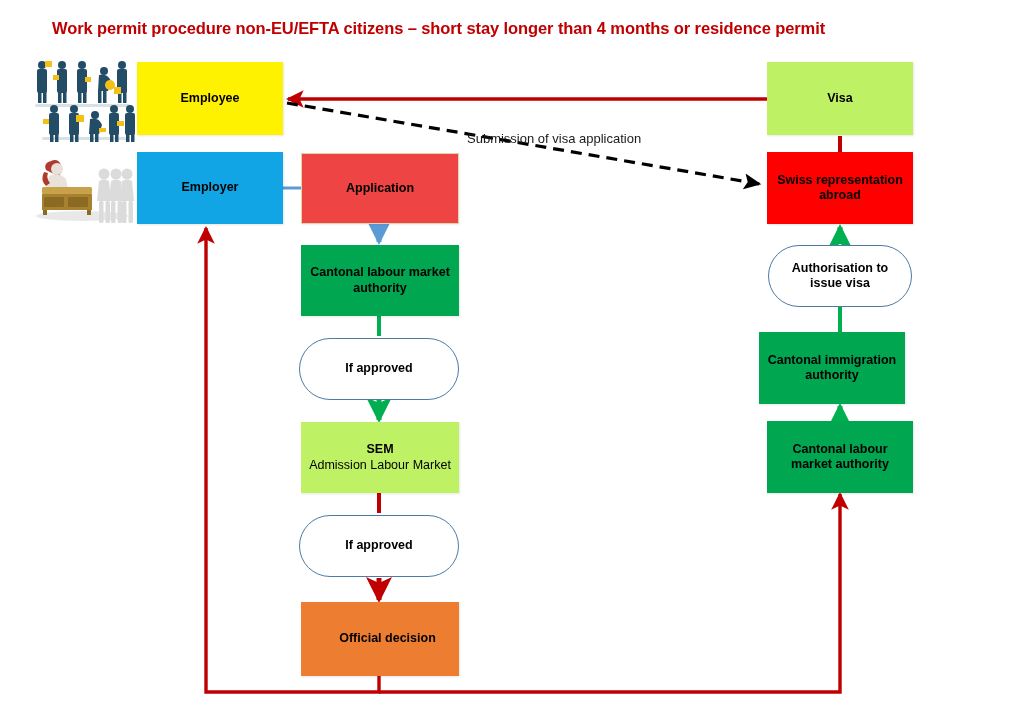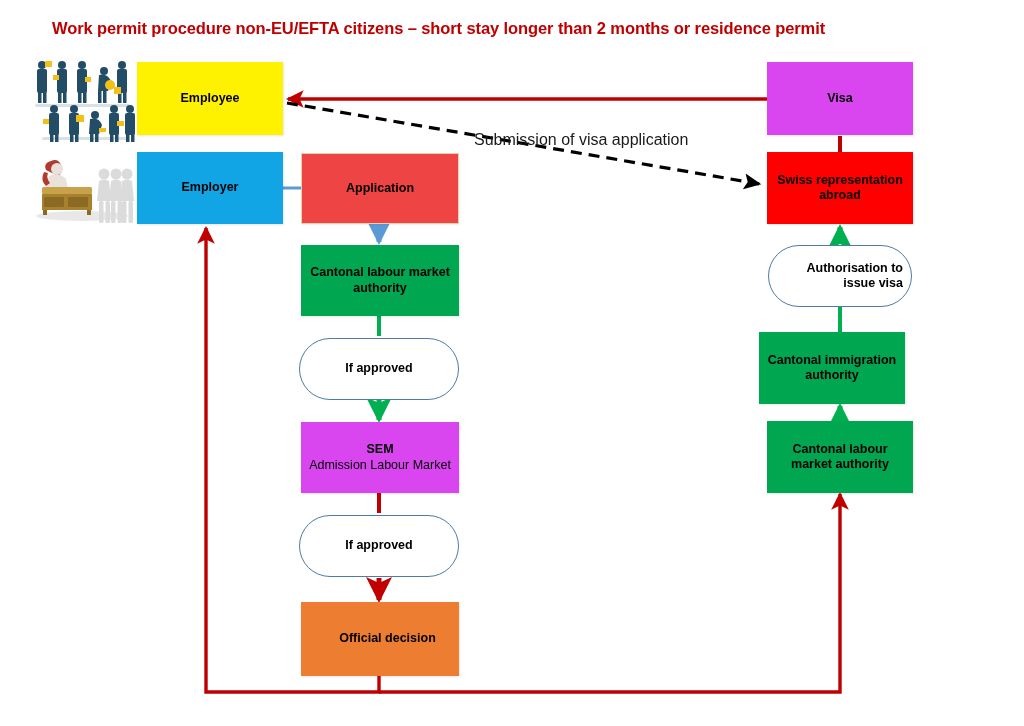--- a/index.html
+++ b/index.html
@@ -41,21 +41,21 @@
     font-size: 12.5px;
     font-weight: bold;
     line-height: 1.22;
     padding: 2px 5px;
     box-shadow: 1px 1px 2px rgba(0,0,0,0.10);
   }
   .node-yellow  { background: #FFF200; }
   .node-blue    { background: #12A5E5; }
   .node-cream   { background: #ef4444; border: 1px solid #E3D4B0; box-shadow: 1px 1px 2px rgba(0,0,0,0.06); }
   .node-green   { background: #00A650; }
-  .node-amber   { background: #d946ef; align-items: center; }
+  .node-amber   { background: #bef264; align-items: center; }
   .node-red     { background: #FF0000; }
   .node-orange  { background: #ED7D31; padding-left: 20px; }
   .pill {
     position: absolute;
     box-sizing: border-box;
     display: flex;
     align-items: center;
     justify-content: center;
     text-align: center;
     background: #FFFFFF;
@@ -64,25 +64,24 @@
     color: #000000;
     font-size: 12.5px;
     font-weight: bold;
     line-height: 1.22;
     padding: 2px 8px;
   }
   .sem-title { display: block; font-weight: bold; }
   .sem-sub   { display: block; font-weight: normal; }
   .edge-label {
     position: absolute;
-    font-size: 16px;
+    font-size: 13px;
     font-weight: normal;
     color: #1A1A1A;
     white-space: nowrap;
-    margin-left: 7px;
   }
   .clip {
     position: absolute;
     overflow: hidden;
   }
 </style>
 </head>
 <body>
 
 <svg id="canvas" viewBox="0 0 1024 726" xmlns="http://www.w3.org/2000/svg">
@@ -123,21 +122,21 @@
 
   <line x1="840" y1="243" x2="840" y2="227" stroke="#00B050" stroke-width="5" marker-end="url(#ar-green)"></line>
 
   <line x1="840" y1="152" x2="840" y2="136" stroke="#C00000" stroke-width="4"></line>
 
   <line x1="767" y1="99" x2="288" y2="99" stroke="#C00000" stroke-width="3.4" marker-end="url(#ar-red)"></line>
 
   <line x1="287" y1="103" x2="760" y2="184" stroke="#000000" stroke-width="3.2" stroke-dasharray="11,7" marker-end="url(#ar-black)"></line>
 </svg>
 
-<div class="title">Work permit procedure non-EU/EFTA citizens – short stay longer than 2 months or residence permit</div>
+<div class="title">Work permit procedure non-EU/EFTA citizens – short stay longer than 4 months or residence permit</div>
 
 <div class="clip" style="left:30px; top:57px; width:105px; height:85px;">
   <svg viewBox="0 0 105 85" width="105" height="85" xmlns="http://www.w3.org/2000/svg">
     <g fill="#234C66">
       <g>
         <circle cx="12" cy="8" r="4"></circle>
           <rect x="7" y="12" width="10" height="24" rx="2"></rect>
         <rect x="8" y="34" width="3.5" height="12"></rect>
           <rect x="13" y="34" width="3.5" height="12"></rect>
         <rect x="15" y="4" width="7" height="6" fill="#F2C018"></rect>
@@ -284,21 +283,21 @@
 </div>
 
 <div class="node node-amber" style="left:767px; top:62px; width:146px; height:73px;">
   <span>Visa</span>
 </div>
 
 <div class="node node-red" style="left:767px; top:152px; width:146px; height:72px;justify-content:center;">
   <span>Swiss representation abroad</span>
 </div>
 
-<div class="pill" style="left:768px; top:245px; width:144px; height:62px;text-align:right;">
+<div class="pill" style="left:768px; top:245px; width:144px; height:62px;">
   <span>Authorisation to issue visa</span>
 </div>
 
 <div class="node node-green" style="left:759px; top:332px; width:146px; height:72px;">
   <span>Cantonal immigration authority</span>
 </div>
 
 <div class="node node-green" style="left:767px; top:421px; width:146px; height:72px;">
   <span>Cantonal labour market authority</span>
 </div>

